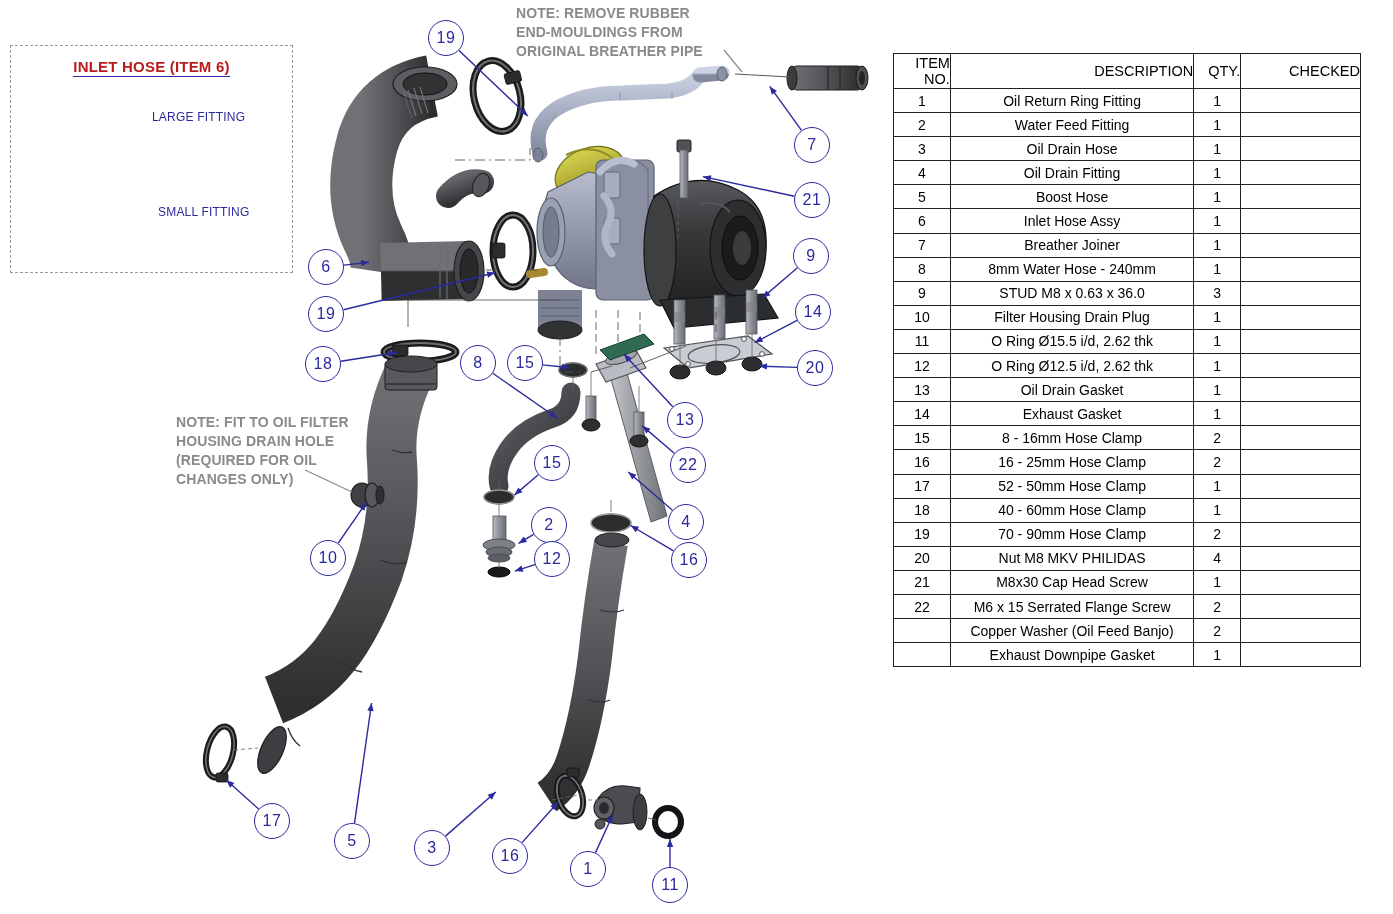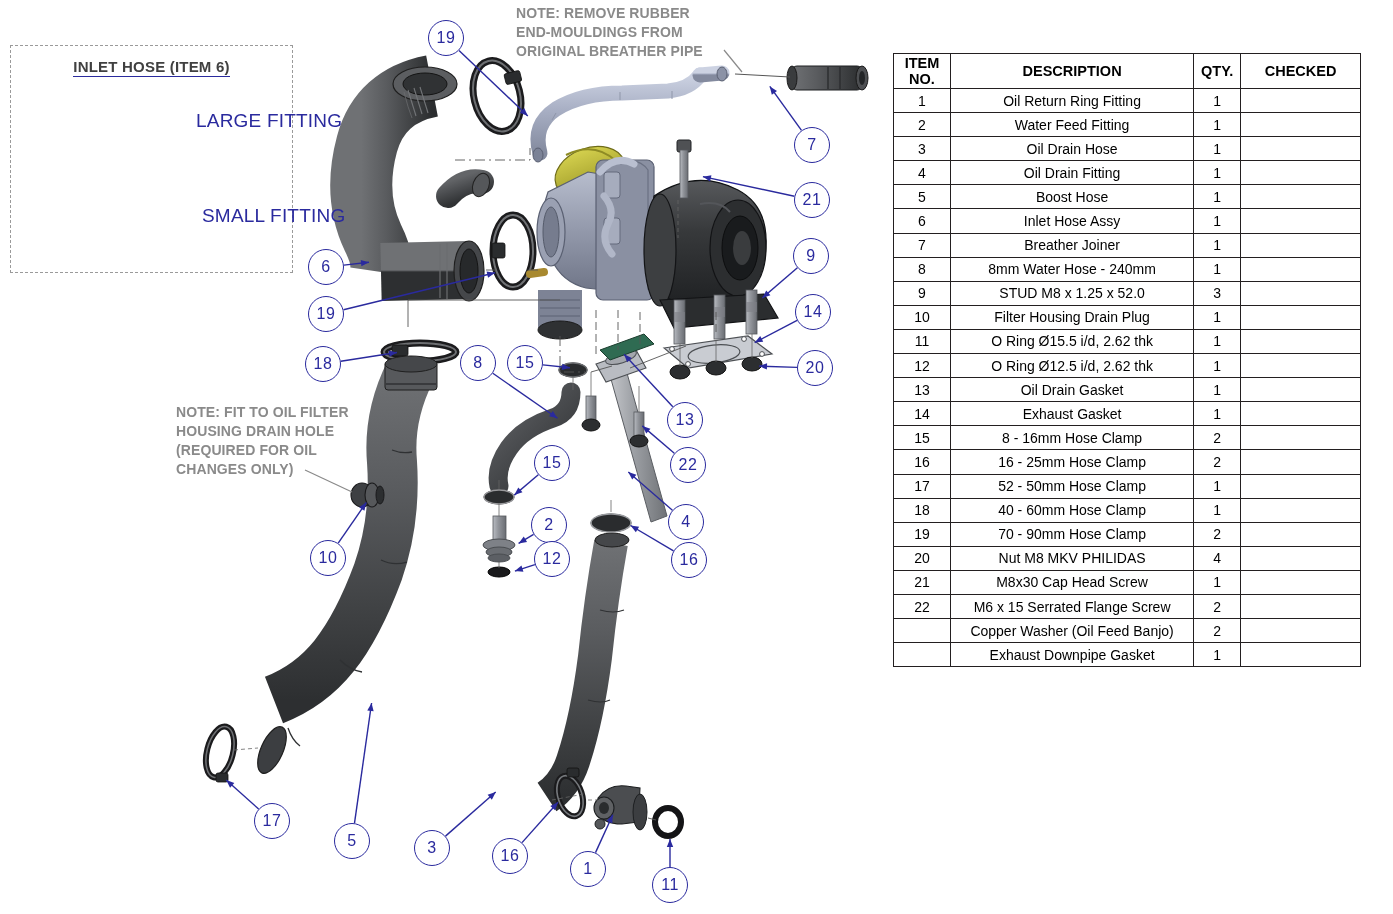--- a/index.html
+++ b/index.html
@@ -11,58 +11,58 @@
   }
   #canvas{position:absolute;left:0;top:0;width:1393px;height:914px;}
 
   
   .inset-box{
     position:absolute;left:10px;top:45px;width:283px;height:228px;
     border:1px dashed #9a9a9a;background:#ffffff;box-sizing:border-box;
   }
   .inset-title{
     position:absolute;left:10px;top:58px;width:283px;text-align:center;
-    font-size:15px;font-weight:bold;color:#404040;letter-spacing:.2px;
+    font-size:15px;font-weight:bold;color:#b91c1c;letter-spacing:.2px;
   }
   .inset-title span{border-bottom:1.5px solid #2a2a9e;padding-bottom:1px;}
   .fit-label{
-    position:absolute;font-size:19px;font-weight:normal;color:#2a2a9e;
-    white-space:nowrap;letter-spacing:.2px;margin-left:44px;
+    position:absolute;font-size:12px;font-weight:normal;color:#2a2a9e;
+    white-space:nowrap;letter-spacing:.2px;
   }
   #lbl-large{left:152px;top:110px;}
   #lbl-small{left:158px;top:205px;}
 
   
   .note{
     position:absolute;font-size:14px;font-weight:bold;color:#8a8a8a;
     line-height:19px;letter-spacing:.1px;white-space:pre-line;
   }
   #note-breather{left:516px;top:4px;}
-  #note-filter{left:176px;top:403px;}
+  #note-filter{left:176px;top:413px;}
 
   
   .balloon{
     position:absolute;width:36px;height:36px;border-radius:50%;
     border:1.6px solid #2a2a9e;box-sizing:border-box;background:#ffffff;
     color:#2a2a9e;font-size:16px;line-height:33px;text-align:center;
     letter-spacing:.5px;
   }
 
   
   .parts-table{
     position:absolute;left:893px;top:53px;width:468px;
     border-collapse:collapse;background:#ffffff;
   }
   .parts-table td,.parts-table th{
     border:1px solid #231f20;padding:0;margin:0;
     font-size:14px;color:#000000;font-weight:normal;
     text-align:center;vertical-align:middle;height:24.1px;
     box-sizing:border-box;
   }
-  .parts-table thead th{font-weight:bold;font-size:14.5px;height:35px;line-height:16px;}
+  .parts-table thead th{font-weight:normal;font-size:14.5px;height:35px;line-height:16px;text-align:right;}
   .col-item{width:57px;}
   .col-desc{width:244px;}
   .col-qty{width:47px;}
   .col-chk{width:120px;}
   .section-row td{font-size:14px;height:27px;}
 </style>
 </head>
 <body>
 
 <svg id="canvas" viewBox="0 0 1393 914">
@@ -545,21 +545,21 @@
         <td class="col-chk"></td>
       </tr>
       <tr>
         <td class="col-item">8</td>
         <td class="col-desc">8mm Water Hose - 240mm</td>
         <td class="col-qty">1</td>
         <td class="col-chk"></td>
       </tr>
       <tr>
         <td class="col-item">9</td>
-        <td class="col-desc">STUD M8 x 1.25 x 52.0</td>
+        <td class="col-desc">STUD M8 x 0.63 x 36.0</td>
         <td class="col-qty">3</td>
         <td class="col-chk"></td>
       </tr>
       <tr>
         <td class="col-item">10</td>
         <td class="col-desc">Filter Housing Drain Plug</td>
         <td class="col-qty">1</td>
         <td class="col-chk"></td>
       </tr>
       <tr>

